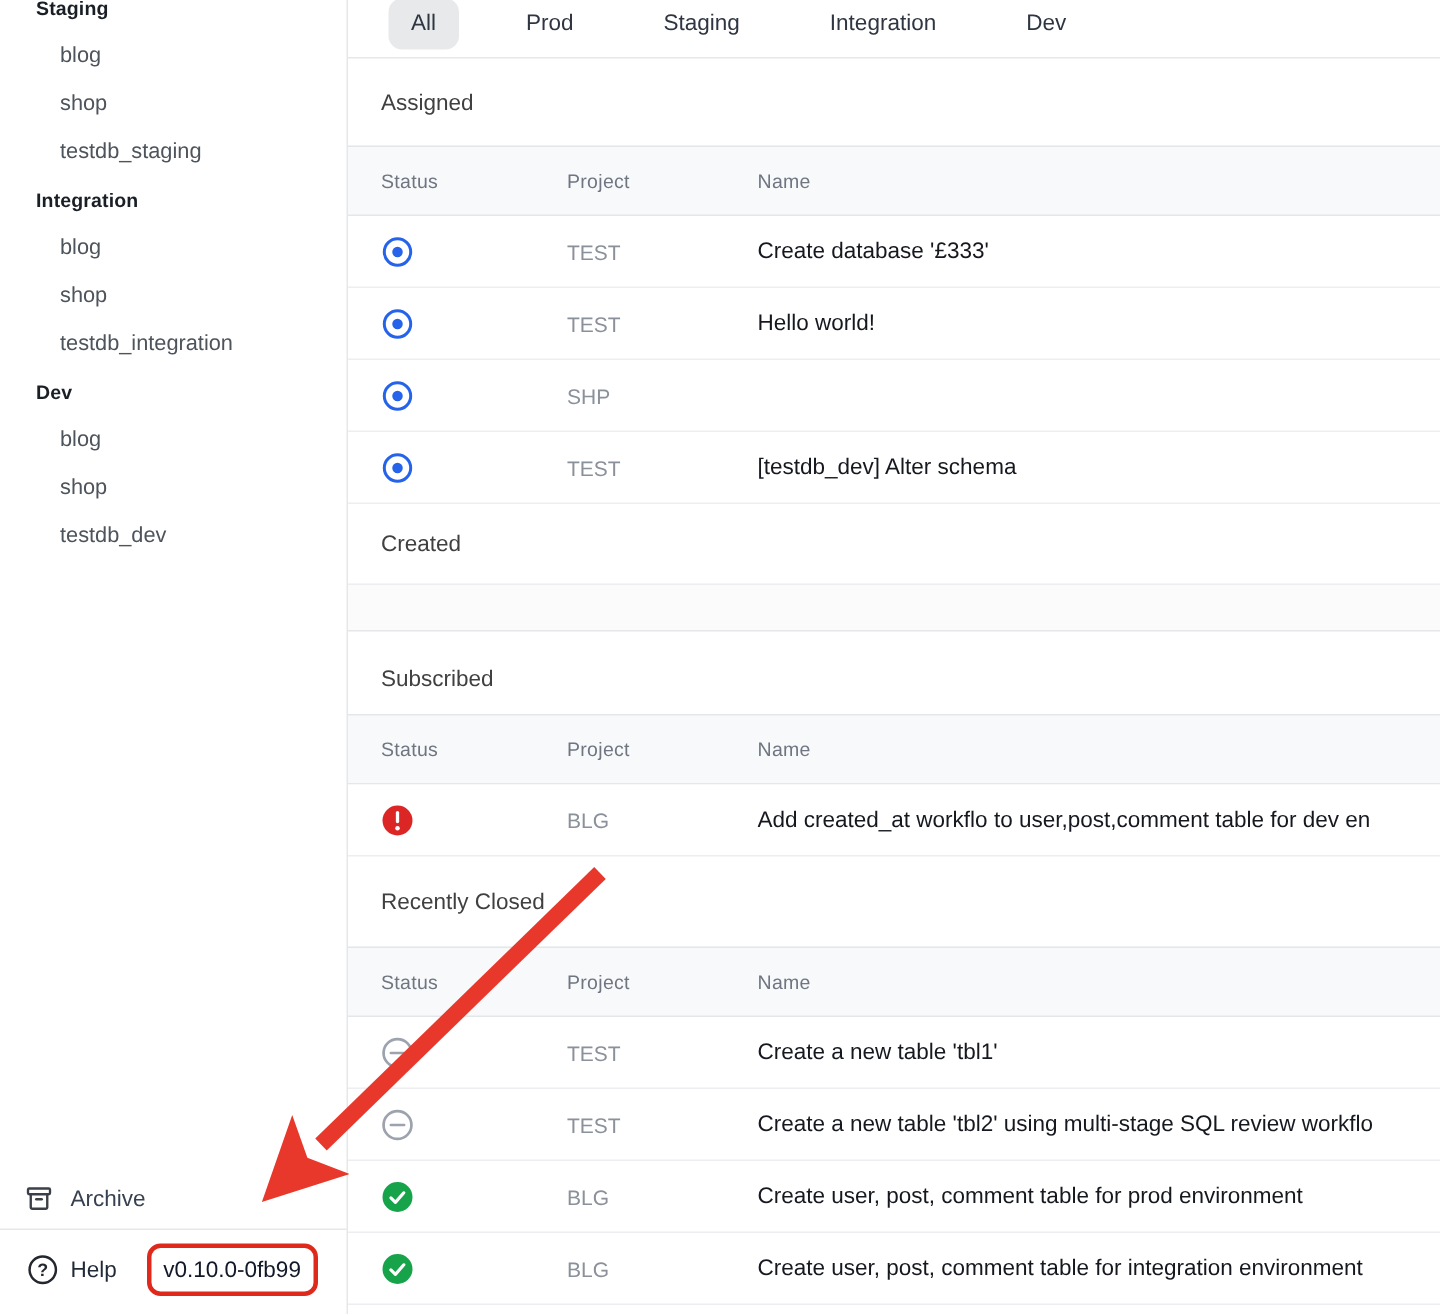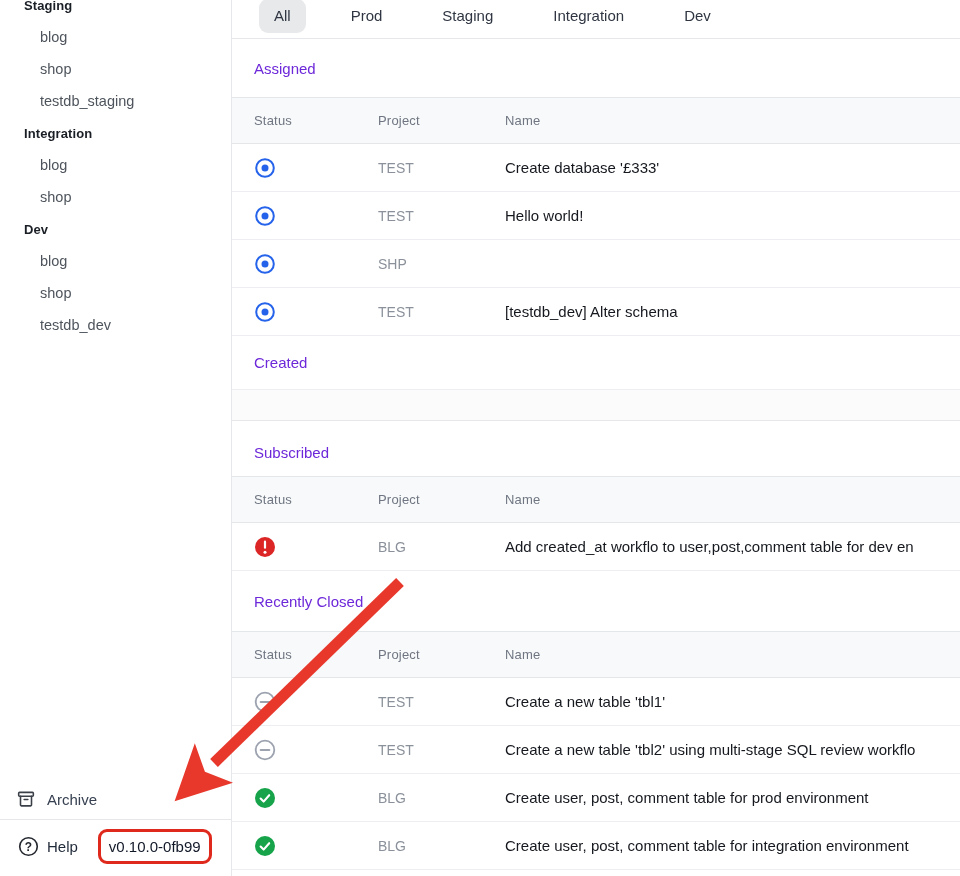--- a/index.html
+++ b/index.html
@@ -50,21 +50,21 @@
     display: flex; align-items: center; gap: 30px; padding-left: 27px;
   }
   .tab {
     font-size: 15px; color: #2f3642; padding: 8px 15px 9px;
     margin-top: -7px; border-radius: 9px; cursor: pointer; white-space: nowrap;
   }
   .tab.active { background: #e8e9eb; }
 
   .section-title {
     display: flex; align-items: center; padding-left: 22px;
-    font-size: 15px; font-weight: 500; color: #6d28d9;
+    font-size: 15px; font-weight: 500; color: #404040;
   }
   .thead {
     height: 47px; background: #f8f9fa;
     border-top: 1px solid #e4e7ea; border-bottom: 1px solid #e4e7ea;
     display: grid; grid-template-columns: 124px 127px 1fr;
     align-items: center; padding-left: 22px;
     font-size: 13px; font-weight: 500; color: #6f7682; letter-spacing: .2px;
   }
   .row {
     height: 48px; border-bottom: 1px solid #eceef1;
@@ -96,20 +96,21 @@
 
 <div class="sidebar">
   <div class="env-tree">
     <div class="env-name">Staging</div>
     <div class="db-item">blog</div>
     <div class="db-item">shop</div>
     <div class="db-item">testdb_staging</div>
     <div class="env-name">Integration</div>
     <div class="db-item">blog</div>
     <div class="db-item">shop</div>
+    <div class="db-item">testdb_integration</div>
     <div class="env-name">Dev</div>
     <div class="db-item">blog</div>
     <div class="db-item">shop</div>
     <div class="db-item">testdb_dev</div>
   </div>
 
   <div class="sidebar-bottom">
     <div class="archive-row">
       <svg width="20" height="20" viewBox="0 0 24 24" fill="none" stroke="#3b4048" stroke-width="1.9" stroke-linecap="round" stroke-linejoin="round">
         <rect x="3.2" y="4" width="17.6" height="4.6" rx="1"></rect>

